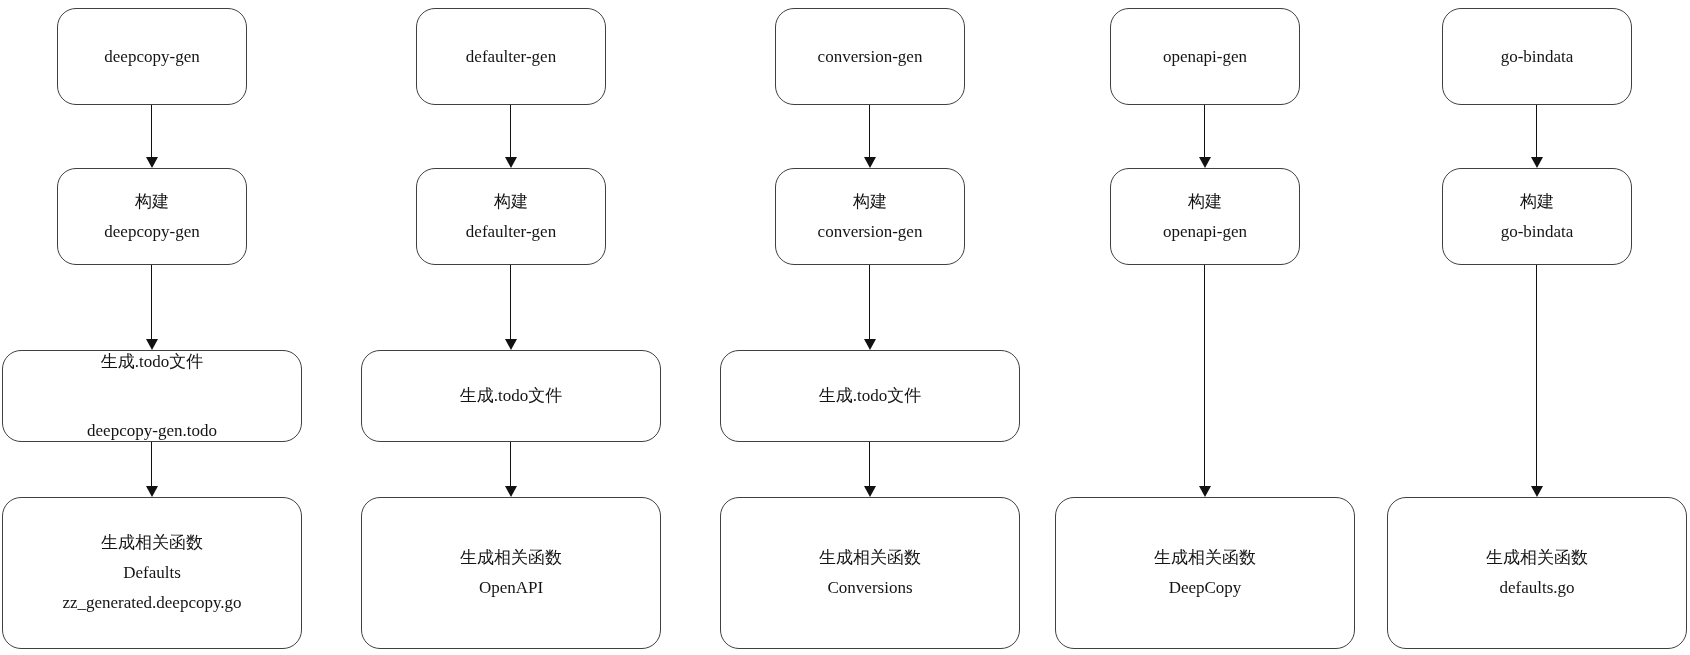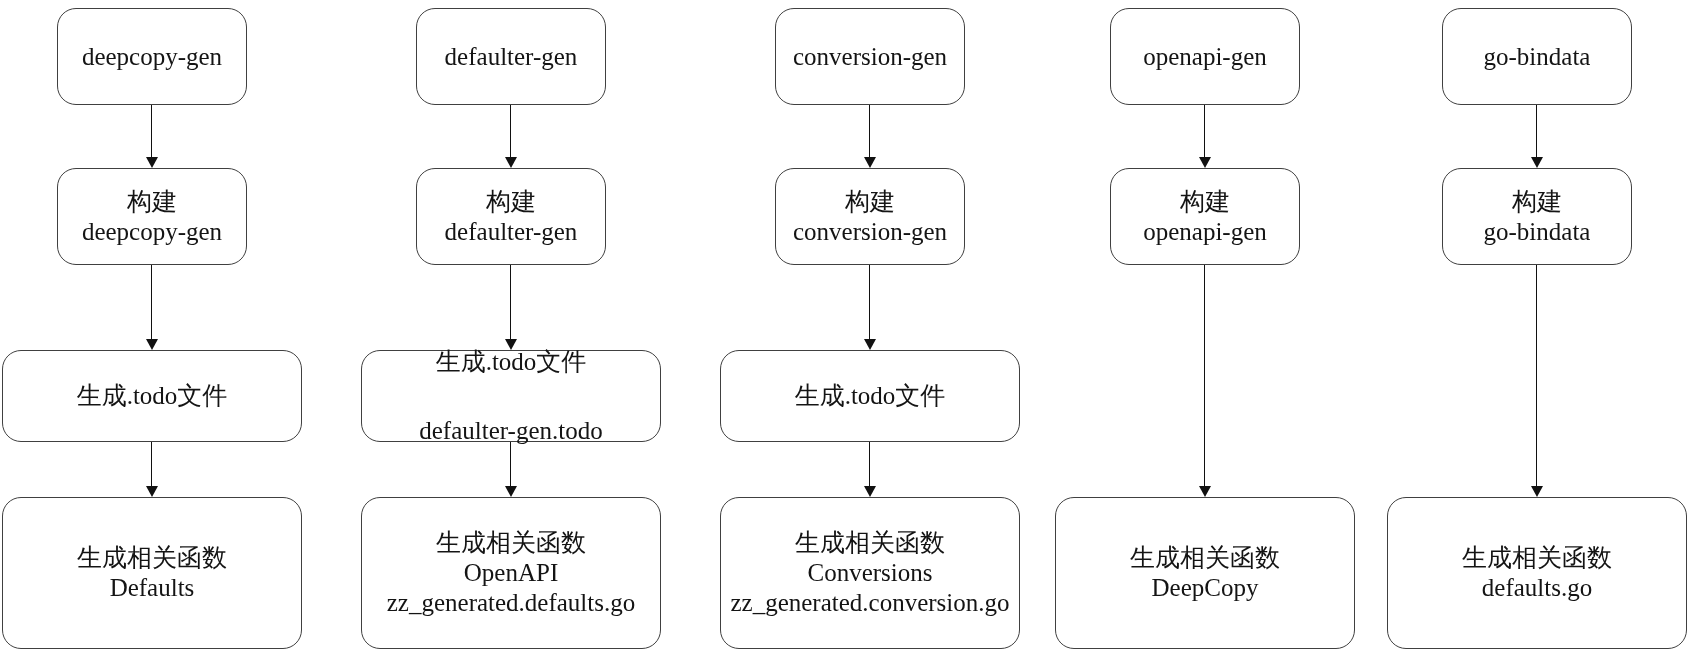--- a/index.html
+++ b/index.html
@@ -11,21 +11,21 @@
     background:var(--background);
     font-family:"Liberation Serif","DejaVu Serif",serif;
     color:var(--text);
   }
   .stage{position:absolute;inset:0;}
   .box{
     position:absolute;box-sizing:border-box;
     border:1.6px solid var(--border);border-radius:19px;
     background:var(--background);
     display:flex;flex-direction:column;align-items:center;justify-content:center;
-    text-align:center;font-size:25px;line-height:30px;
+    text-align:center;font-size:17px;line-height:30px;
   }
   .box .line{display:block;white-space:nowrap;}
   .narrow{width:190px;height:97px;}
   .wide{width:300px;}
   .r3{height:92px;gap:39px;}
   .r4{height:152px;}
   .arrow{position:absolute;width:12px;}
   .arrow::before{
     content:"";position:absolute;left:5px;top:0;bottom:9px;width:0;
     border-left:1.6px solid var(--arrow);
@@ -45,64 +45,63 @@
     <span class="line">deepcopy-gen</span>
   </div>
   <div class="arrow" style="left:146px;top:105px;height:63px;"></div>
   <div class="box narrow" style="left:57px;top:168px;">
     <span class="line">构建</span>
     <span class="line">deepcopy-gen</span>
   </div>
   <div class="arrow" style="left:146px;top:265px;height:85px;"></div>
   <div class="box wide r3" style="left:2px;top:350px;">
     <span class="line">生成.todo文件</span>
+    <span class="line">deepcopy-gen.todo</span>
   </div>
   <div class="arrow" style="left:146px;top:442px;height:55px;"></div>
   <div class="box wide r4" style="left:2px;top:497px;">
     <span class="line">生成相关函数</span>
     <span class="line">Defaults</span>
+    <span class="line">zz_generated.deepcopy.go</span>
   </div>
 
   <div class="box narrow" style="left:416px;top:8px;">
     <span class="line">defaulter-gen</span>
   </div>
   <div class="arrow" style="left:505px;top:105px;height:63px;"></div>
   <div class="box narrow" style="left:416px;top:168px;">
     <span class="line">构建</span>
     <span class="line">defaulter-gen</span>
   </div>
   <div class="arrow" style="left:505px;top:265px;height:85px;"></div>
   <div class="box wide r3" style="left:361px;top:350px;">
     <span class="line">生成.todo文件</span>
-    <span class="line">defaulter-gen.todo</span>
   </div>
   <div class="arrow" style="left:505px;top:442px;height:55px;"></div>
   <div class="box wide r4" style="left:361px;top:497px;">
     <span class="line">生成相关函数</span>
     <span class="line">OpenAPI</span>
-    <span class="line">zz_generated.defaults.go</span>
   </div>
 
   <div class="box narrow" style="left:775px;top:8px;">
     <span class="line">conversion-gen</span>
   </div>
   <div class="arrow" style="left:864px;top:105px;height:63px;"></div>
   <div class="box narrow" style="left:775px;top:168px;">
     <span class="line">构建</span>
     <span class="line">conversion-gen</span>
   </div>
   <div class="arrow" style="left:864px;top:265px;height:85px;"></div>
   <div class="box wide r3" style="left:720px;top:350px;">
     <span class="line">生成.todo文件</span>
   </div>
   <div class="arrow" style="left:864px;top:442px;height:55px;"></div>
   <div class="box wide r4" style="left:720px;top:497px;">
     <span class="line">生成相关函数</span>
     <span class="line">Conversions</span>
-    <span class="line">zz_generated.conversion.go</span>
   </div>
 
   <div class="box narrow" style="left:1110px;top:8px;">
     <span class="line">openapi-gen</span>
   </div>
   <div class="arrow" style="left:1199px;top:105px;height:63px;"></div>
   <div class="box narrow" style="left:1110px;top:168px;">
     <span class="line">构建</span>
     <span class="line">openapi-gen</span>
   </div>

